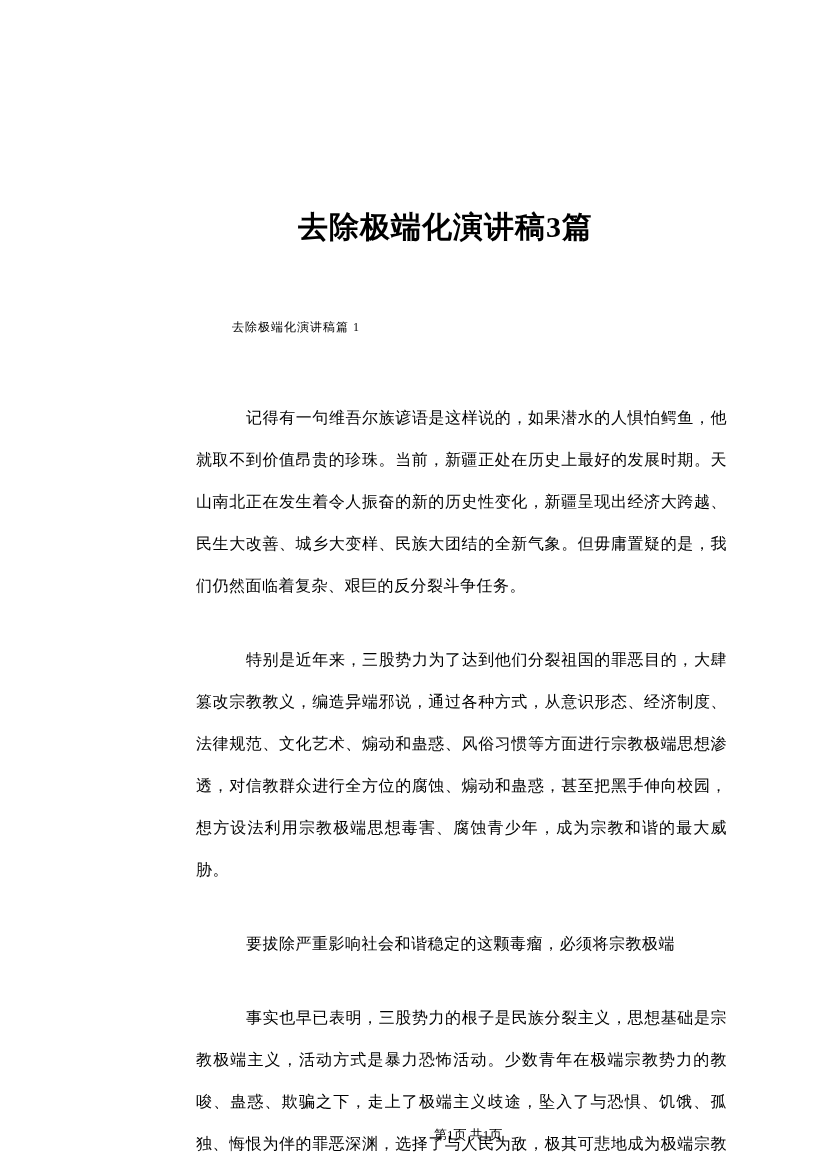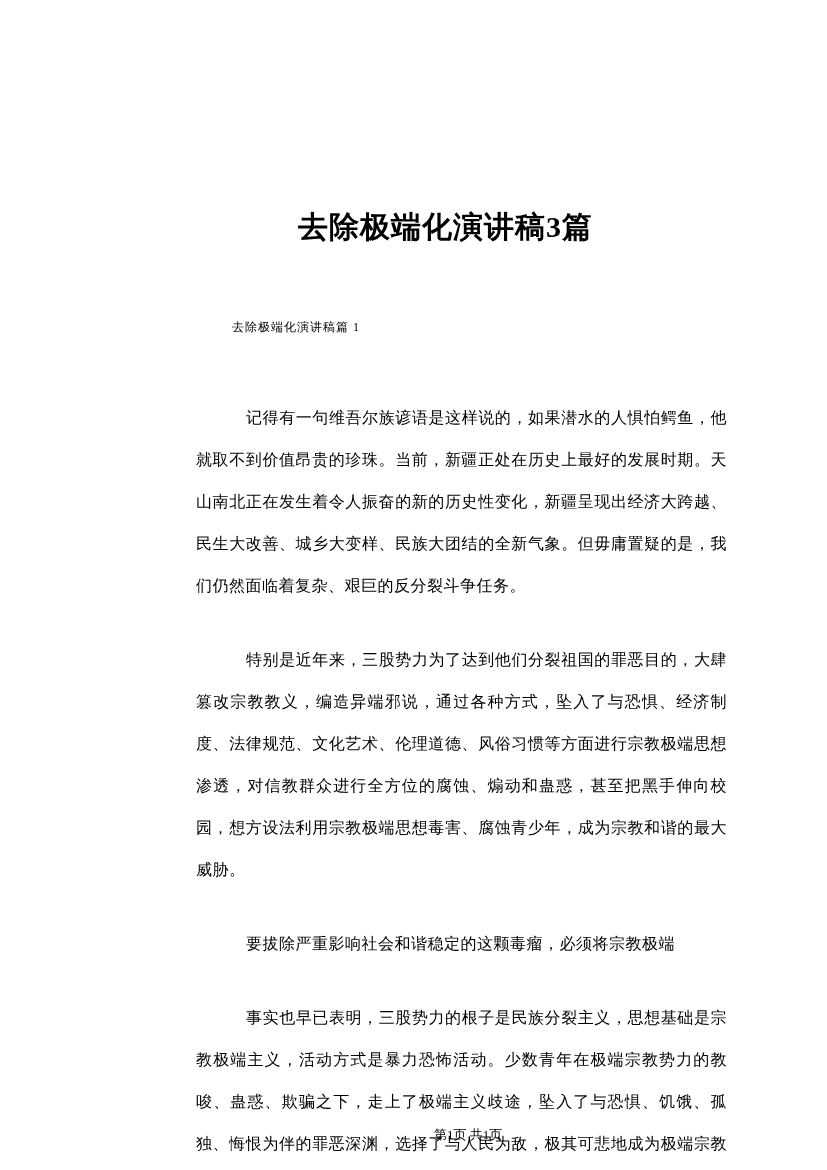--- a/index.html
+++ b/index.html
@@ -61,20 +61,20 @@
 <body>
 
 <div class="page">
   <h1 class="doc-title">去除极端化演讲稿3篇</h1>
 
   <div class="content">
     <div class="section-heading">去除极端化演讲稿篇 1</div>
 
     <div class="body-text">
       <p>记得有一句维吾尔族谚语是这样说的，如果潜水的人惧怕鳄鱼，他就取不到价值昂贵的珍珠。当前，新疆正处在历史上最好的发展时期。天山南北正在发生着令人振奋的新的历史性变化，新疆呈现出经济大跨越、民生大改善、城乡大变样、民族大团结的全新气象。但毋庸置疑的是，我们仍然面临着复杂、艰巨的反分裂斗争任务。</p>
-      <p>特别是近年来，三股势力为了达到他们分裂祖国的罪恶目的，大肆篡改宗教教义，编造异端邪说，通过各种方式，坠入了与恐惧、经济制度、法律规范、文化艺术、伦理道德、风俗习惯等方面进行宗教极端思想渗透，对信教群众进行全方位的腐蚀、煽动和蛊惑，甚至把黑手伸向校园，想方设法利用宗教极端思想毒害、腐蚀青少年，成为宗教和谐的最大威胁。</p>
+      <p>特别是近年来，三股势力为了达到他们分裂祖国的罪恶目的，大肆篡改宗教教义，编造异端邪说，通过各种方式，从意识形态、经济制度、法律规范、文化艺术、煽动和蛊惑、风俗习惯等方面进行宗教极端思想渗透，对信教群众进行全方位的腐蚀、煽动和蛊惑，甚至把黑手伸向校园，想方设法利用宗教极端思想毒害、腐蚀青少年，成为宗教和谐的最大威胁。</p>
       <p>要拔除严重影响社会和谐稳定的这颗毒瘤，必须将宗教极端</p>
       <p>事实也早已表明，三股势力的根子是民族分裂主义，思想基础是宗教极端主义，活动方式是暴力恐怖活动。少数青年在极端宗教势力的教唆、蛊惑、欺骗之下，走上了极端主义歧途，坠入了与恐惧、饥饿、孤独、悔恨为伴的罪恶深渊，选择了与人民为敌，极其可悲地成为极端宗教势力的炮灰，成为被各族人民极度愤恨唾弃的犯罪分子。教训极其沉重、警示极其深刻。</p>
     </div>
   </div>
 
   <div class="page-footer">第1页 共1页</div>
 </div>
 
 </body></html>

